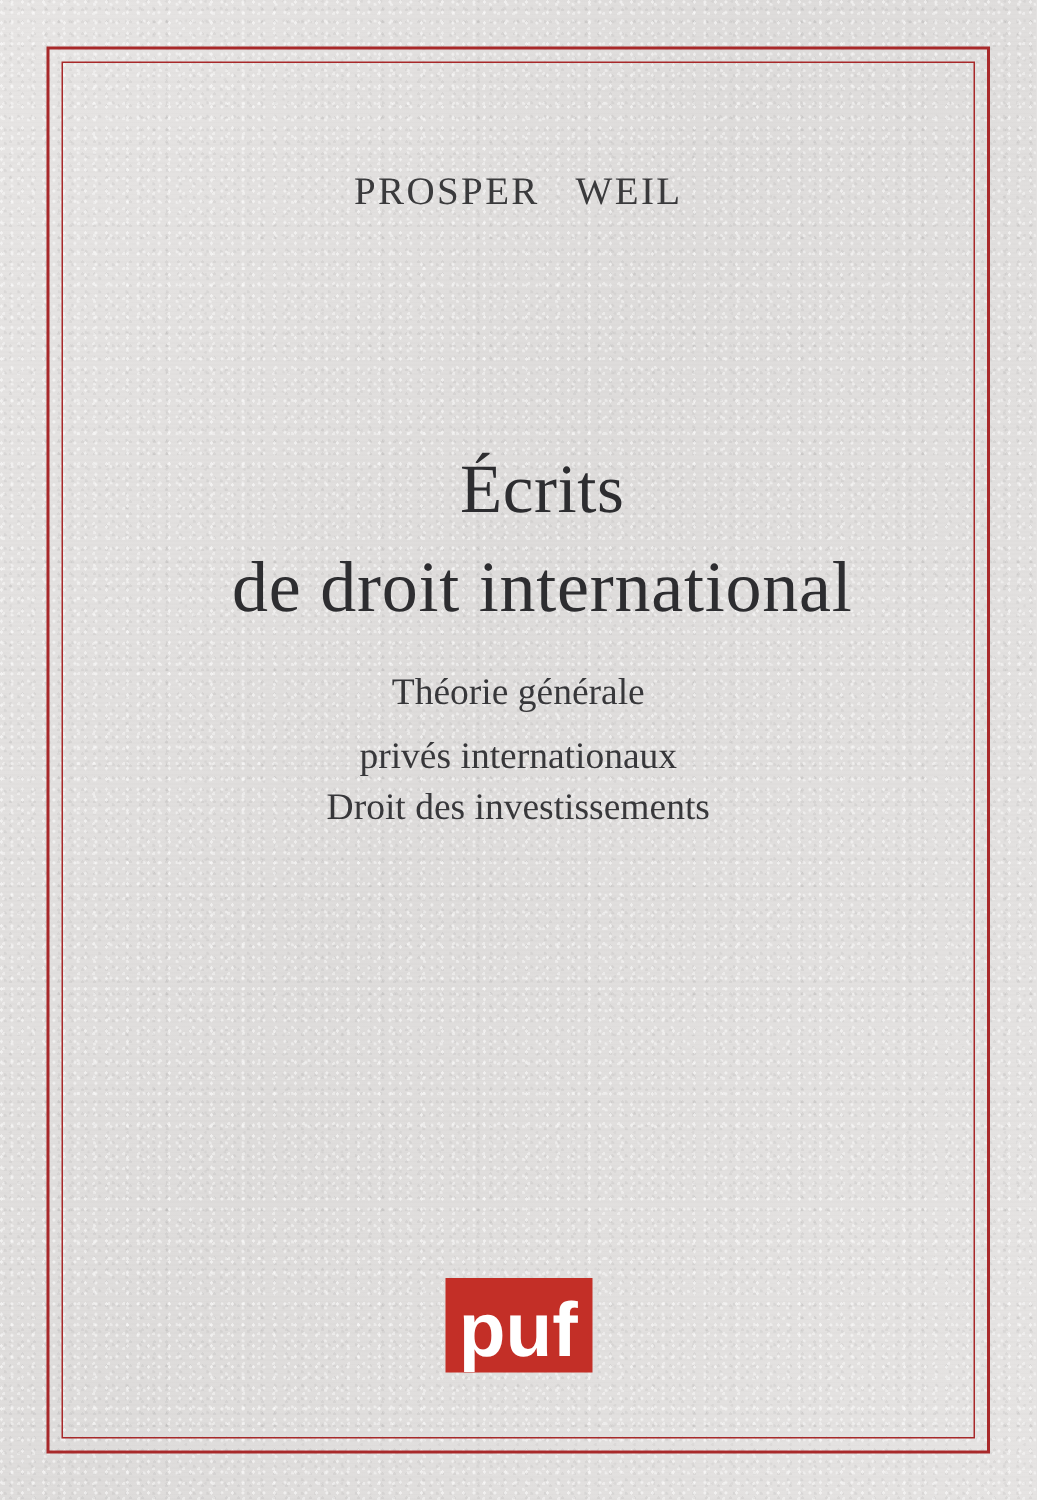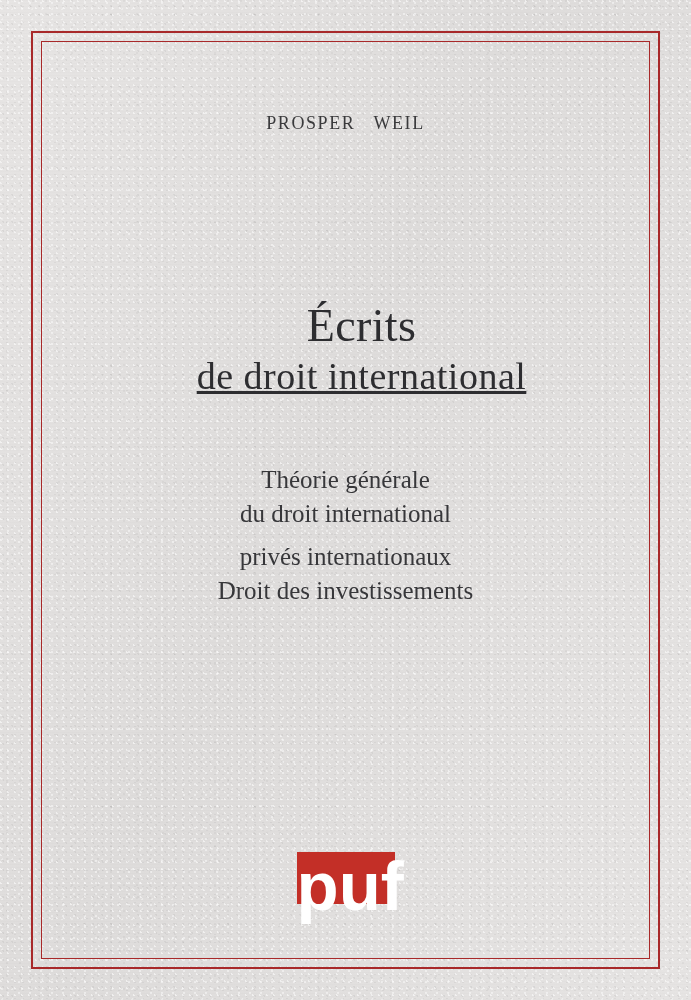--- a/index.html
+++ b/index.html
@@ -66,21 +66,21 @@
     position: absolute;
     inset: 0;
     text-align: center;
   }
 
   .author {
     position: absolute;
     top: 113px;
     left: 0;
     right: 0;
-    font-size: 18px;
+    font-size: 26px;
     letter-spacing: 1.6px;
     color: #3a3a3c;
     font-variant: small-caps;
     text-transform: lowercase;
   }
   .author .caps {
     text-transform: uppercase;
   }
 
   .title-block {
@@ -90,31 +90,30 @@
     right: 0;
     padding-left: 32px;
   }
   .title-line1 {
     font-size: 46px;
     color: #2d2d30;
     line-height: 1.12;
     letter-spacing: 0.4px;
   }
   .title-line2 {
-    font-size: 38px;
+    font-size: 48px;
     color: #2d2d30;
     line-height: 1.18;
     letter-spacing: 0.5px;
-    margin-top: 2px;
-    text-decoration: underline;
+    margin-top: 12px;
   }
 
   .subtitle-block {
     position: absolute;
-    top: 463px;
+    top: 445px;
     left: 0;
     right: 0;
     color: #37373a;
     font-size: 25px;
     line-height: 1.36;
   }
   .subtitle-group {
     margin-bottom: 9px;
   }
   .subtitle-group:last-child {
@@ -124,25 +123,25 @@
     display: block;
   }
 
   
   .logo {
     position: absolute;
     left: 50%;
     transform: translateX(-50%);
     top: 852px;
     width: 98px;
-    height: 52px;
+    height: 63px;
     background: #c32f27;
     color: #ffffff;
     font-family: "Liberation Sans", sans-serif;
-    font-size: 69px;
+    font-size: 51px;
     font-weight: bold;
     letter-spacing: 0px;
     line-height: 66px;
     text-align: center;
   }
   .logo span {
     display: block;
     margin-top: 2px;
   }
 </style>
@@ -166,21 +165,20 @@
 
     <div class="title-block">
       <div class="title-line1">Écrits</div>
       <div class="title-line2">de droit international</div>
     </div>
 
     <div class="subtitle-block">
 
       <div class="subtitle-group">
         <span class="subtitle-line">Théorie générale</span>
-        <span class="subtitle-line">du droit international</span>
       </div>
 
 
       <div class="subtitle-group">
         <span class="subtitle-line">privés internationaux</span>
         <span class="subtitle-line">Droit des investissements</span>
       </div>
 
     </div>
 

